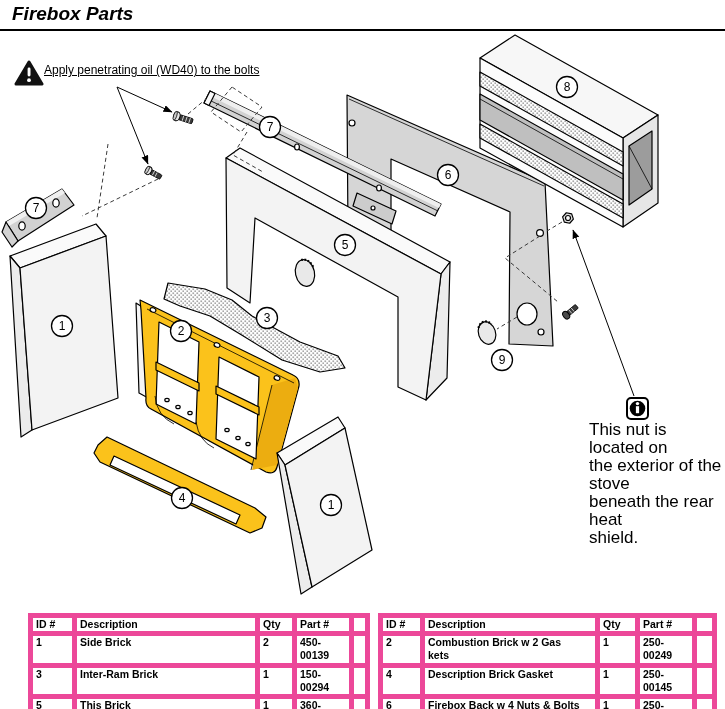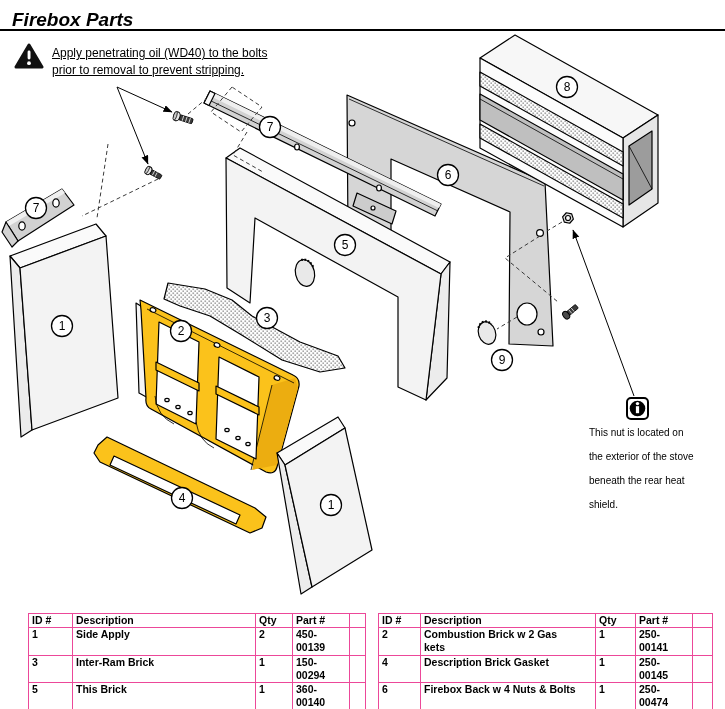--- a/index.html
+++ b/index.html
@@ -1,34 +1,34 @@
 <!DOCTYPE html>
 <html><head>
 <meta charset="utf-8">
 <style>
   html,body{margin:0;padding:0;background:#fff;}
   .page{position:relative;width:725px;height:709px;background:#fff;overflow:hidden;
         font-family:"Liberation Sans",sans-serif;color:#000;}
-  .page-title{position:absolute;left:12px;top:9px;font-size:19px;font-weight:bold;font-style:italic;}
+  .page-title{position:absolute;left:12px;top:3px;font-size:19px;font-weight:bold;font-style:italic;}
   .title-rule{position:absolute;left:0;top:29px;width:725px;height:2px;background:#000;}
-  .warning{position:absolute;left:14px;top:43px;display:flex;gap:8px;align-items:flex-start;}
+  .warning{position:absolute;left:14px;top:60px;display:flex;align-items:flex-start;}
   .warning .wtext{font-size:12px;line-height:17px;padding-top:2px;}
   .warning .wtext span{display:block;text-decoration:underline;}
-  .note-text{position:absolute;left:589px;top:421px;width:136px;font-size:10px;line-height:24px;white-space:pre-line;}
+  .note-text{position:absolute;left:589px;top:421px;width:136px;font-size:17px;line-height:18px;white-space:pre-line;}
   svg.diagram{position:absolute;left:0;top:0;}
   svg .ln{stroke:#000;stroke-width:1.2;stroke-linejoin:round;}
   svg .thin{stroke:#000;stroke-width:0.8;fill:none;}
   svg .dash{stroke:#3a3a3a;stroke-width:1;stroke-dasharray:4 3;fill:none;}
   svg .arrow{stroke:#000;stroke-width:1;fill:none;}
   .callout circle{fill:#fff;stroke:#000;stroke-width:1.3;}
   .callout text{font-family:"Liberation Sans",sans-serif;font-size:12px;fill:#000;
                 text-anchor:middle;dominant-baseline:central;}
   .ptable{position:absolute;top:613px;border-collapse:collapse;table-layout:fixed;
           font-family:"Liberation Sans",sans-serif;font-size:10.5px;font-weight:bold;}
-  .ptable th,.ptable td{border:1px solid #ec4899;padding:0 3px;text-align:left;
+  .ptable th,.ptable td{border:5px solid #ec4899;padding:0 3px;text-align:left;
           vertical-align:top;white-space:pre-line;overflow:hidden;line-height:13px;}
   .ptable th{height:13px;}
   .ptable td{height:13px;}
   .ptable tr.tall td{height:27px;}
   #tbl-left{left:28px;width:337px;}
   #tbl-right{left:378px;width:334px;}
 </style>
 </head>
 <body>
 
@@ -247,21 +247,20 @@
   <div class="title-rule"></div>
 
   <div class="warning">
     <svg width="30" height="27" viewBox="0 0 30 27">
       <path d="M15 2 L28 24 L2 24 Z" fill="#111" stroke="#111" stroke-width="3" stroke-linejoin="round"></path>
       <rect x="13.6" y="7.5" width="2.9" height="9" rx="1.4" fill="#fff"></rect>
       <circle cx="15" cy="20.2" r="1.9" fill="#fff"></circle>
     </svg>
     <div class="wtext">
       <span>Apply penetrating oil (WD40) to the bolts</span>
-      <span>prior to removal to prevent stripping.</span>
     </div>
   </div>
 
   <div class="note-text">This nut is located on
 the exterior of the stove
 beneath the rear heat
 shield.</div>
 
   <table class="ptable" id="tbl-left">
       <colgroup>
@@ -276,21 +275,21 @@
           <th>ID #</th>
           <th>Description</th>
           <th>Qty</th>
           <th>Part #</th>
           <th></th>
         </tr>
       </thead>
       <tbody>
         <tr class="tall">
           <td>1</td>
-          <td>Side Apply</td>
+          <td>Side Brick</td>
           <td>2</td>
           <td>450-00139</td>
           <td></td>
         </tr>
         <tr>
           <td>3</td>
           <td>Inter-Ram Brick</td>
           <td>1</td>
           <td>150-00294</td>
           <td></td>
@@ -320,21 +319,21 @@
           <th>Part #</th>
           <th></th>
         </tr>
       </thead>
       <tbody>
         <tr class="tall">
           <td>2</td>
           <td>Combustion Brick w  2 Gas
 kets</td>
           <td>1</td>
-          <td>250-00141</td>
+          <td>250-00249</td>
           <td></td>
         </tr>
         <tr>
           <td>4</td>
           <td>Description Brick Gasket</td>
           <td>1</td>
           <td>250-00145</td>
           <td></td>
         </tr>
         <tr>

